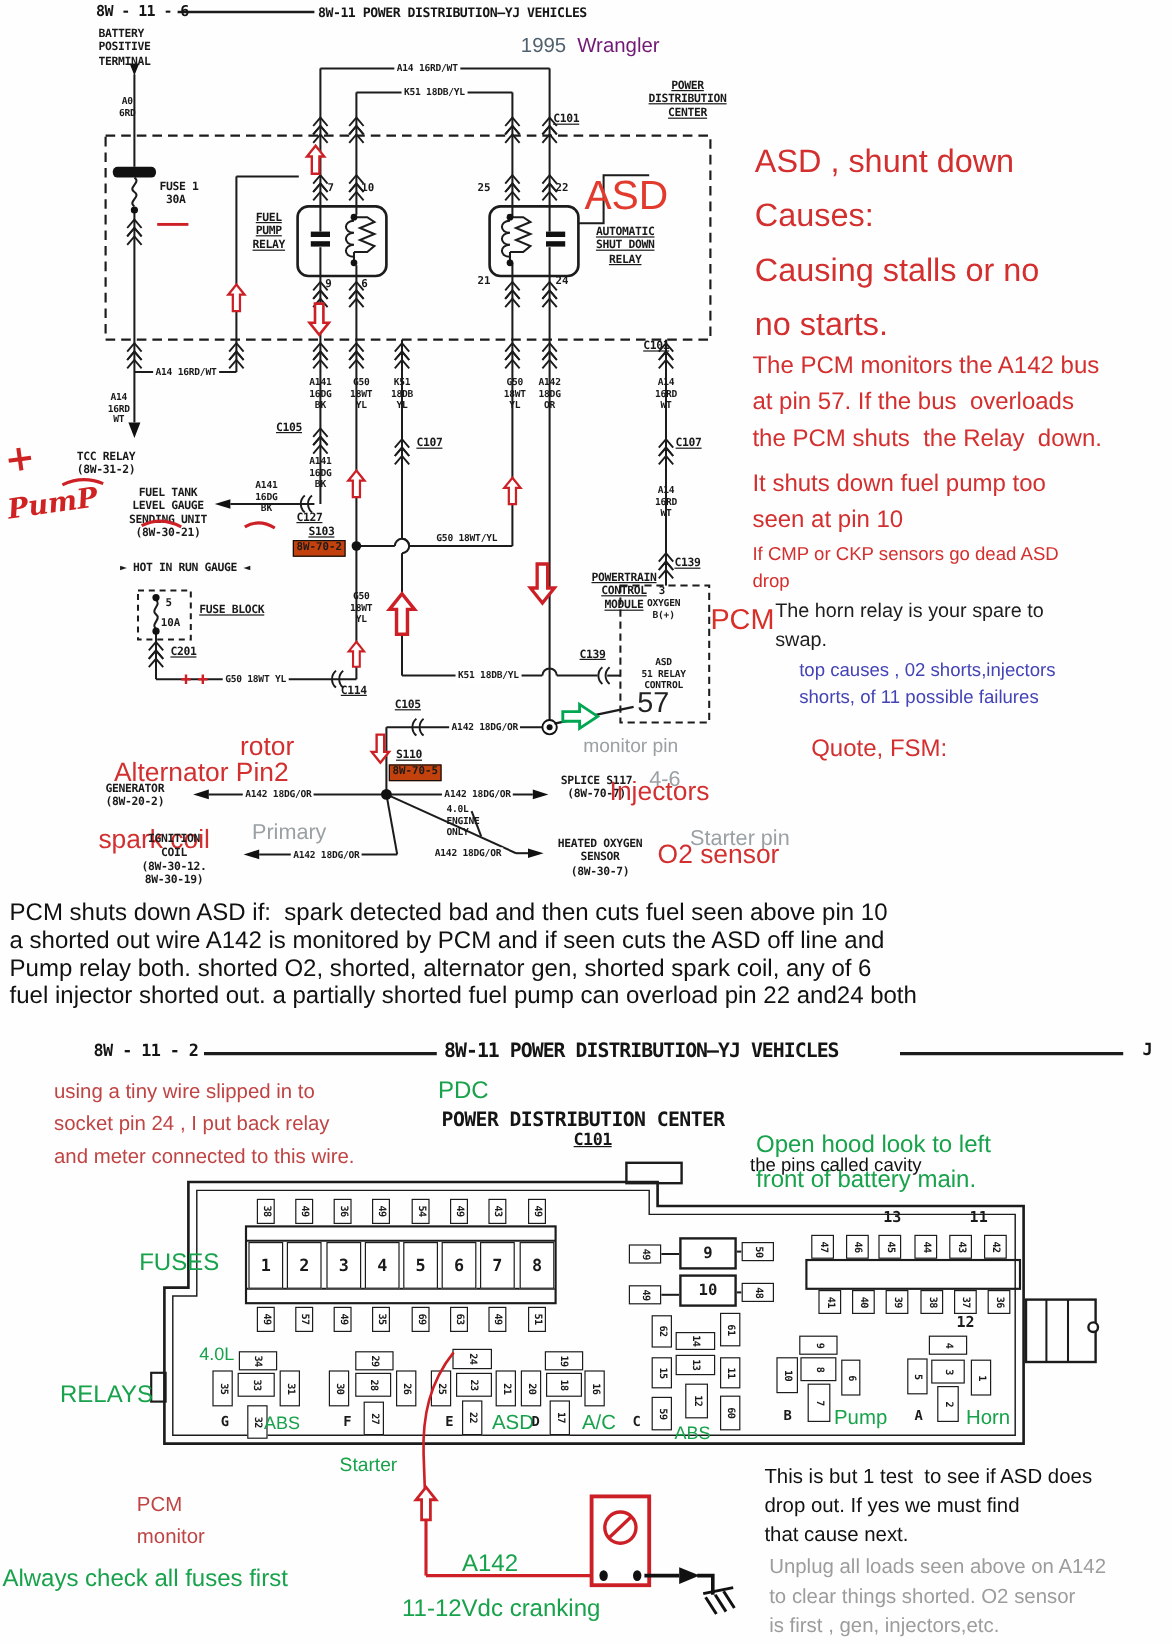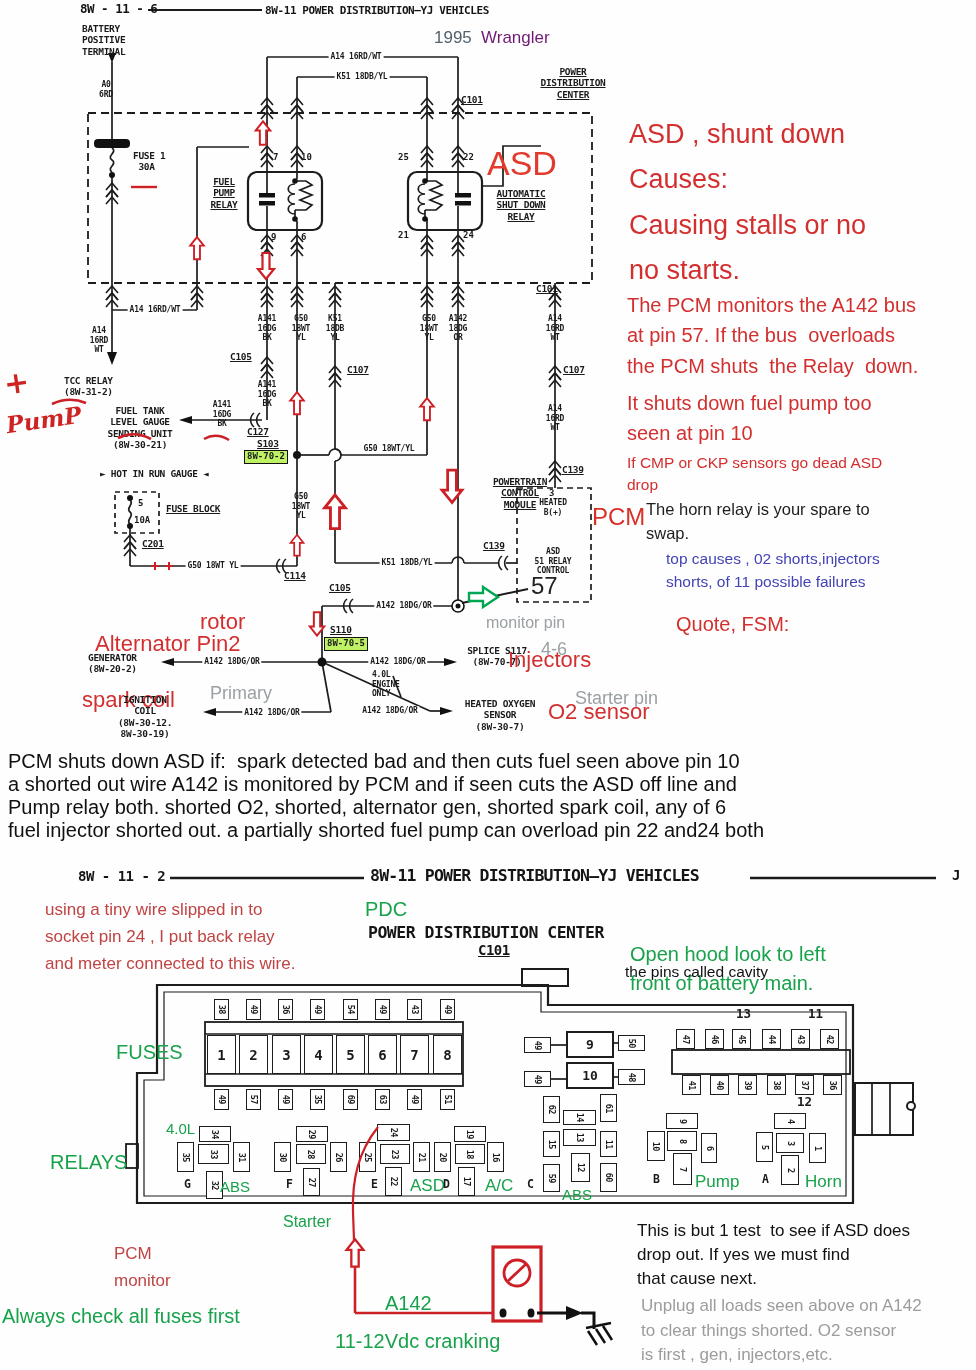--- a/index.html
+++ b/index.html
@@ -8,21 +8,21 @@
   svg.layer{position:absolute;left:0;top:0;}
   #labels-layer,#pdc-layer{position:absolute;left:0;top:0;width:976px;height:1370px;}
   .lab{position:absolute;white-space:pre;}
   
   .dl{font:bold 8px/1.2 "DejaVu Sans Mono",monospace;color:#1a1a1a;letter-spacing:-.2px;}
   .dm{font:bold 9.5px/1.2 "DejaVu Sans Mono",monospace;color:#1a1a1a;letter-spacing:-.3px;}
   .p{font:bold 9px/1 "DejaVu Sans Mono",monospace;color:#1a1a1a;}
   .u{text-decoration:underline;}
   .c{transform:translateX(-50%);text-align:center;}
   .bg{transform:translate(-50%,-50%);background:#fff;padding:0 2px;}
-  .bx{border:1.4px solid #111;padding:0 2px;font:bold 9px/1.3 "DejaVu Sans Mono",monospace;color:#1a1a1a;background:#bef264;}
+  .bx{border:1.4px solid #111;padding:0 2px;font:bold 9px/1.3 "DejaVu Sans Mono",monospace;color:#1a1a1a;background:#c2410c;}
   .hdr{font:bold 12.5px/1 "DejaVu Sans Mono",monospace;color:#151515;letter-spacing:-.5px;}
   .hdrT{font:bold 11px/1 "DejaVu Sans Mono",monospace;color:#151515;letter-spacing:-.4px;}
   .hdrL{font:bold 14px/1 "DejaVu Sans Mono",monospace;color:#151515;letter-spacing:-.5px;}
   .hdr2{font:bold 16.5px/1 "DejaVu Sans Mono",monospace;color:#151515;letter-spacing:-.8px;}
   .pdctitle{font:bold 16.5px/1 "DejaVu Sans Mono",monospace;color:#151515;letter-spacing:-.5px;}
   .pl{font:bold 11.5px/1 "DejaVu Sans Mono",monospace;color:#1a1a1a;}
   .pn{font:bold 12.5px/1 "DejaVu Sans Mono",monospace;color:#1a1a1a;}
   
   .year{font:17px/1 "Liberation Sans",sans-serif;color:#52616e;}
   .wrang{font:17px/1 "Liberation Sans",sans-serif;color:#701a75;}
@@ -613,21 +613,21 @@
 18WT
 YL</span>
       <span class="lab dl bg" style="left: 213px; top: 566px;">G50 18WT YL</span>
       <span class="lab dm u" style="left: 284px; top: 570px;">C114</span>
       <span class="lab dl bg" style="left: 407px; top: 563px;">K51 18DB/YL</span>
       <span class="lab dm u c" style="left: 520px; top: 476px;">POWERTRAIN
 CONTROL
 MODULE</span>
       <span class="lab dm u" style="left: 562px; top: 464px;">C139</span>
       <span class="lab p" style="left: 549px; top: 489px;">3</span>
-      <span class="lab dl c" style="left: 553px; top: 498px;">HEATED
+      <span class="lab dl c" style="left: 553px; top: 498px;">OXYGEN
 B(+)</span>
       <span class="lab dm u" style="left: 483px; top: 540px;">C139</span>
       <span class="lab dl c" style="left: 553px; top: 547px;">ASD
 51 RELAY
 CONTROL</span>
       <span class="lab pcm-big" style="left: 592px; top: 505px;">PCM</span>
       <span class="lab n57" style="left: 531px; top: 574px;">57</span>
       <span class="lab gry" style="left: 486px; top: 612px;">monitor pin</span>
       <span class="lab dm u" style="left: 329px; top: 582px;">C105</span>
       <span class="lab dl bg" style="left: 404px; top: 606px;">A142 18DG/OR</span>

